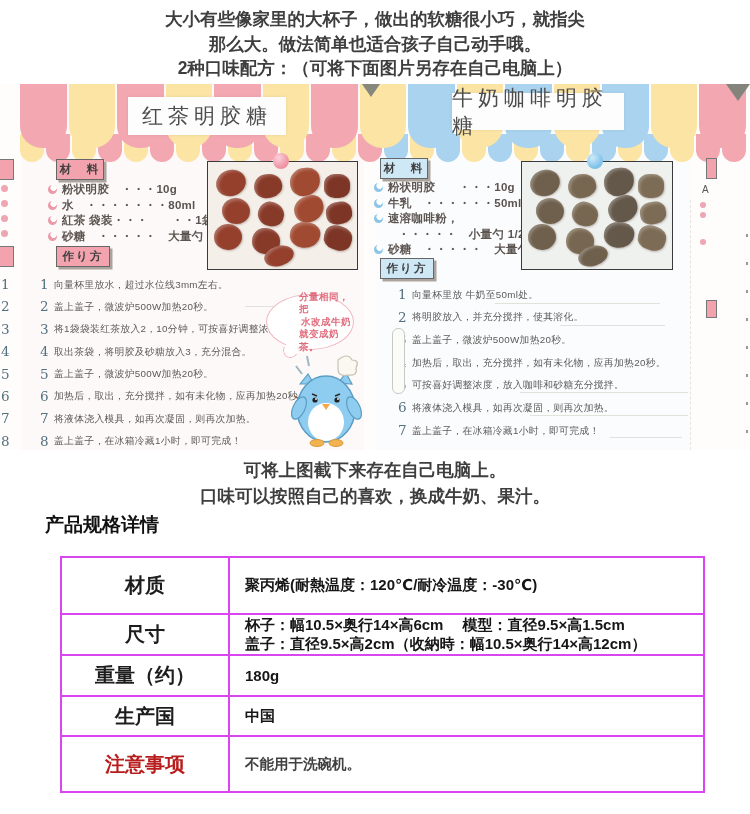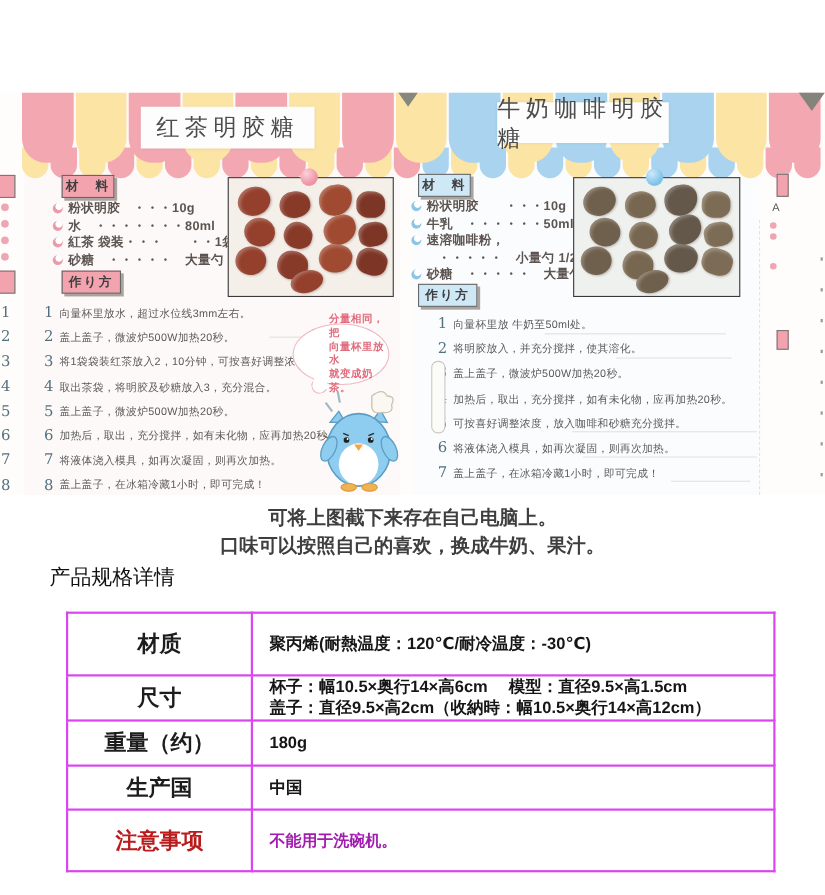--- a/index.html
+++ b/index.html
@@ -18,21 +18,21 @@
   .pill{flex:1;border-radius:0 0 22px 22px;}
   #awning-scallops{position:absolute;left:20px;top:50px;width:726px;height:28px;display:flex;gap:2px;z-index:1;}
   .scallop{flex:1;border-radius:0 0 12px 12px;}
   .fold-mark{position:absolute;top:0;width:0;height:0;z-index:4;}
   #fold-center{left:362px;border-left:9px solid transparent;border-right:9px solid transparent;border-top:13px solid #87877e;}
   #fold-right{left:726px;border-left:12px solid transparent;border-right:12px solid transparent;border-top:17px solid #84847c;}
   .title-box{position:absolute;background:#fdfdfd;z-index:3;display:flex;align-items:center;justify-content:center;
              box-shadow:0 0 3px rgba(0,0,0,.08);}
   .title-text{font-family:"DejaVu Serif","Liberation Serif",serif;font-size:21px;color:#4c4c4c;letter-spacing:5px;}
   #title-left{left:128px;top:13px;width:158px;height:38px;}
-  #title-right{left:452px;top:9px;width:156px;height:37px;}
+  #title-right{left:452px;top:9px;width:172px;height:37px;}
   
   .label-box{position:absolute;border:1.3px solid #666;box-shadow:2.5px 2.5px 0 #a09democ;z-index:3;
              display:flex;align-items:center;justify-content:center;font-size:11.5px;font-weight:600;
              color:#3f3f3f;letter-spacing:2px;box-shadow:2.5px 2.5px 0 #aba39e;}
   #mat-left{left:56px;top:75px;width:46px;height:19px;}
   #met-left{left:56px;top:162px;width:52px;height:19px;}
   #mat-right{left:380px;top:74px;width:46px;height:19px;}
   #met-right{left:380px;top:174px;width:52px;height:19px;}
   
   .ing-list{position:absolute;z-index:2;}
@@ -78,35 +78,40 @@
   .sliver-dot{position:absolute;border-radius:50%;background:#eda6b2;z-index:2;}
   .edge-num{position:absolute;left:1px;font-family:"DejaVu Serif","Liberation Serif",serif;
             font-size:13.5px;color:#53707f;z-index:2;}
   .edge-a{position:absolute;left:702px;top:100px;font-size:10px;color:#555;z-index:2;}
   .tickcol span{position:absolute;left:746px;width:2px;height:3px;background:#9a9a94;z-index:2;}
   .ruled{position:absolute;height:1px;background:#e3e1dc;z-index:1;}
   .edge-line{position:absolute;left:690px;top:116px;height:260px;width:0;border-left:1px dashed #e6e2dc;z-index:1;}
   
   .caption{position:absolute;top:458px;left:0;right:0;text-align:center;font-size:17.5px;
            font-weight:600;color:#3e3e3e;line-height:25.5px;}
-  #spec-heading{position:absolute;top:512px;left:45px;font-size:19px;font-weight:400;color:#111;}
+  #spec-heading{position:absolute;top:512px;left:45px;font-size:19px;font-weight:700;color:#111;}
   
   #spec-table{position:absolute;top:556px;left:60px;border-collapse:collapse;}
   #spec-table td{border:2px solid #d946ef;}
   td.c1{width:164px;text-align:center;font-size:20px;font-weight:600;color:#1d1d1d;}
   td.c2{width:457px;padding-left:15px;font-size:15px;font-weight:600;color:#161616;}
   .v2{display:block;line-height:18.5px;}
   tr.warn td.c1{color:#b91c1c;}
-  tr.warn td.c2{color:#a21caf;font-size:14.5px;}
+  tr.warn td.c2{color:#404040;font-size:14.5px;}
 </style>
 </head>
 <body>
 
 <div id="stage">
 
+  <div class="intro">
+    <div>大小有些像家里的大杯子，做出的软糖很小巧，就指尖</div>
+    <div>那么大。做法简单也适合孩子自己动手哦。</div>
+    <div>2种口味配方：（可将下面图片另存在自己电脑上）</div>
+  </div>
 
   <div id="recipe">
     <div class="card-tint" id="tint-left"></div>
     <div class="card-tint" id="tint-right"></div>
 
     <div id="awning-scallops">
         <div class="scallop" style="background: rgb(251, 228, 164);"></div>
         <div class="scallop" style="background: rgb(243, 168, 177);"></div>
         <div class="scallop" style="background: rgb(251, 228, 164);"></div>
         <div class="scallop" style="background: rgb(243, 168, 177);"></div>
@@ -230,21 +235,21 @@
           <span class="stext">将液体浇入模具，如再次凝固，则再次加热。</span>
         </div>
       <div class="step">
           <span class="snum">8</span>
           <span class="stext">盖上盖子，在冰箱冷藏1小时，即可完成！</span>
         </div>
     </div>
 
     <div id="bubble">
       <div class="bubble-line">分量相同，把</div>
-      <div class="bubble-line">向量杯里放水</div>
+      <div class="bubble-line">水改成牛奶</div>
       <div class="bubble-line">就变成奶茶。</div>
     </div>
 
     <svg id="penguin" width="78" height="102" viewBox="0 0 78 102">
       <line x1="10" y1="20" x2="16" y2="28" stroke="#9fb8c4" stroke-width="2"></line>
       <line x1="21" y1="10" x2="23" y2="20" stroke="#9fb8c4" stroke-width="2"></line>
       <line x1="8" y1="50" x2="30" y2="62" stroke="#8a6a4a" stroke-width="1.6"></line>
       <path d="M14 38 L22 28 L28 38 Z" fill="#8ecdf0" stroke="#5b9dc4" stroke-width="1.2"></path>
       <path d="M66 38 L60 27 L52 37 Z" fill="#8ecdf0" stroke="#5b9dc4" stroke-width="1.2"></path>
       <ellipse cx="40" cy="63" rx="29" ry="33" fill="#8ecdf0" stroke="#5b9dc4" stroke-width="1.5"></ellipse>

